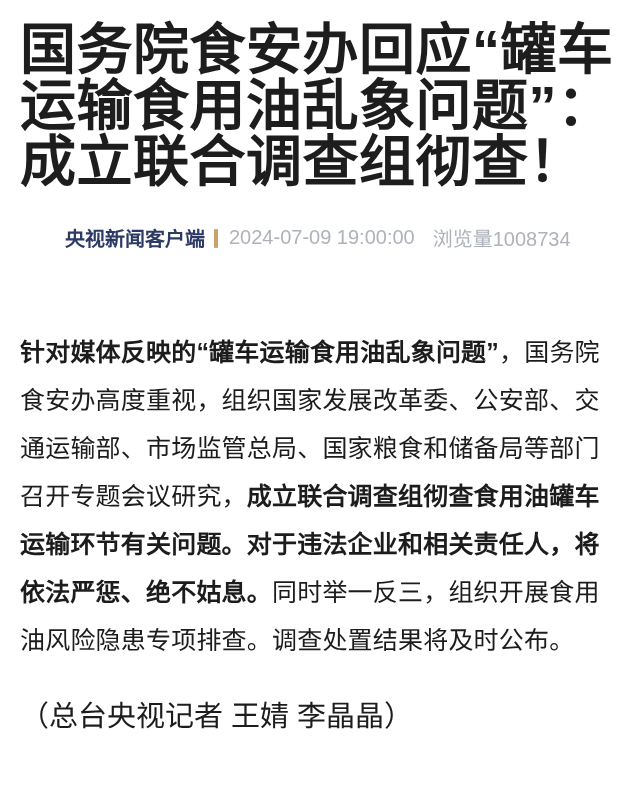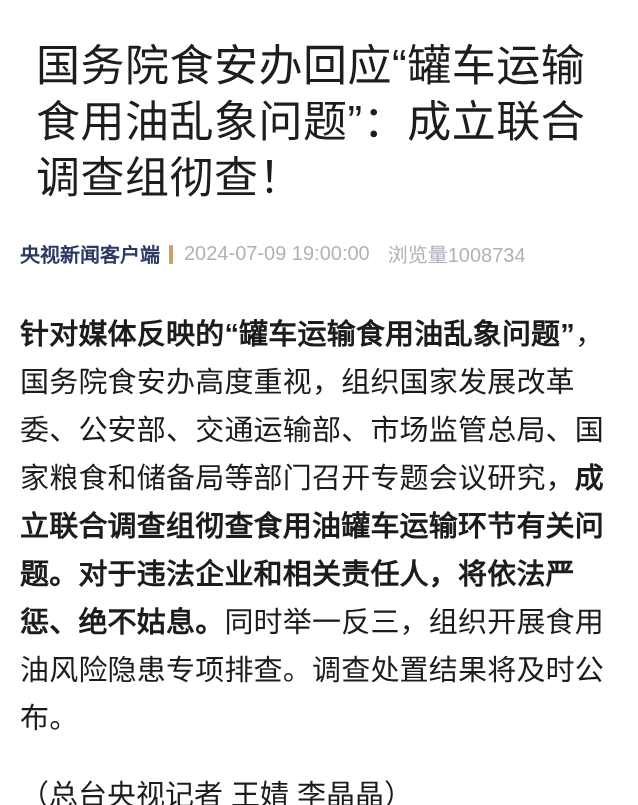--- a/index.html
+++ b/index.html
@@ -19,33 +19,34 @@
   body {
     width: 638px;
     height: 805px;
     overflow: hidden;
     font-family: "Liberation Sans", "DejaVu Sans", sans-serif;
   }
   .article {
     padding: 22px 20px 0 20px;
   }
   .title {
-    margin: 16px;
-    font-size: 44px;
+    margin: 0;
+    font-size: 56px;
     line-height: 56px;
-    font-weight: 400;
+    font-weight: 700;
     letter-spacing: 0.5px;
     color: var(--title-color);
   }
   .meta {
     margin-top: 33px;
     display: flex;
     align-items: center;
     font-size: 20px;
     white-space: nowrap;
+    margin-left: 45px;
   }
   .source {
     color: var(--source-color);
     font-weight: 700;
   }
   .sep {
     flex: 0 0 auto;
     width: 4px;
     height: 19px;
     background: var(--sep-color);
@@ -54,22 +55,22 @@
   }
   .time {
     color: var(--meta-color);
   }
   .views {
     color: var(--meta-color);
     margin-left: 18px;
     text-align: center;
   }
   .para {
-    margin-top: 42px;
-    font-size: 29px;
+    margin-top: 76px;
+    font-size: 25px;
     line-height: 48px;
     color: var(--text-color);
     letter-spacing: 0.2px;
   }
   .para .seg { font-weight: 400; }
   .para .seg.bold { font-weight: 700; }
   .note {
     margin-top: 28px;
     font-size: 29px;
     line-height: 48px;

